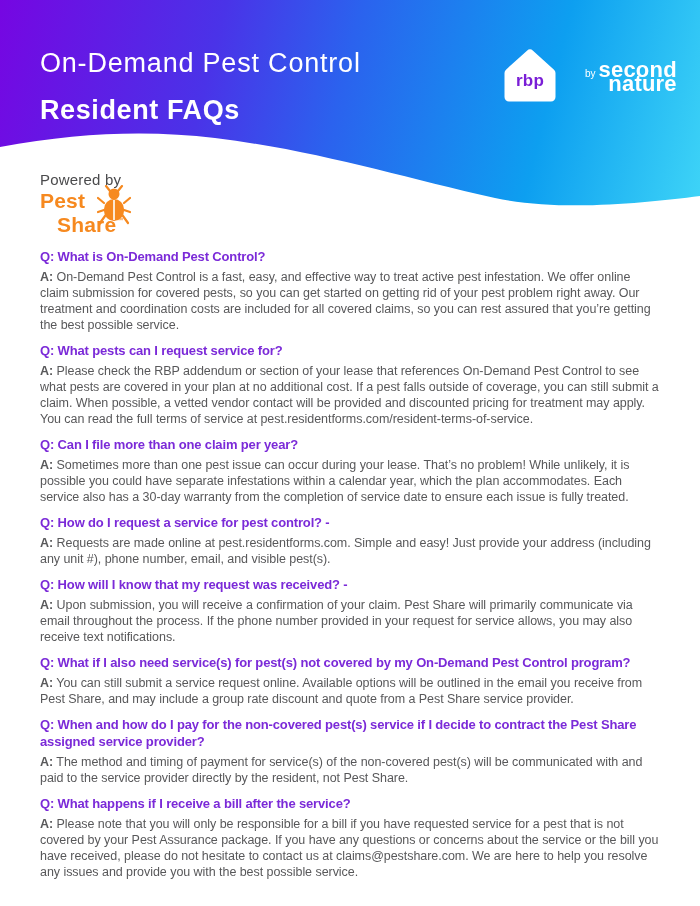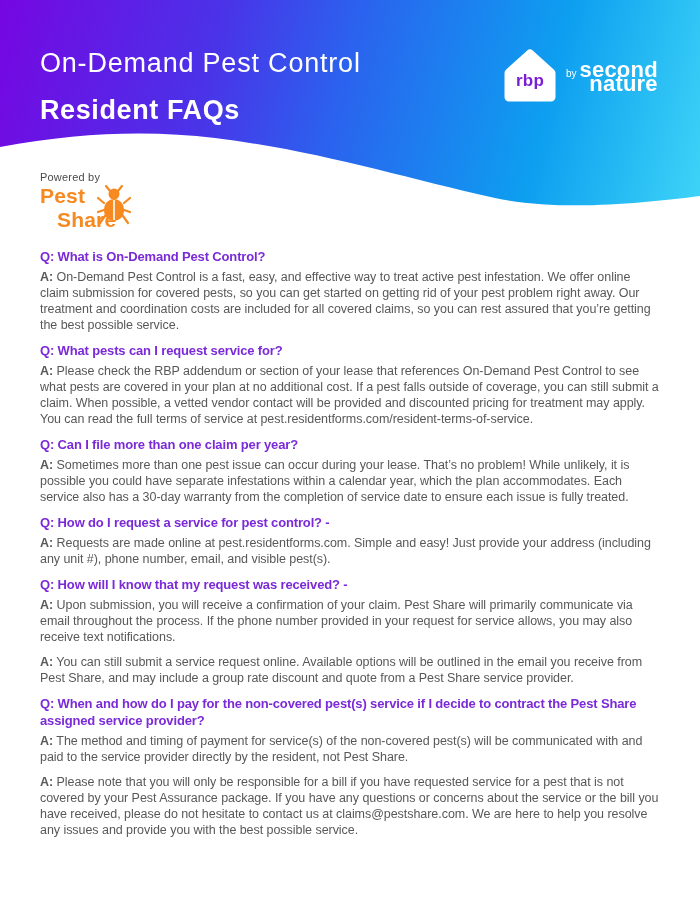--- a/index.html
+++ b/index.html
@@ -15,40 +15,40 @@
   
   .hero {
     position: relative;
     height: 220px;
     background: linear-gradient(104deg, #7606E2 0%, #4A33E8 30%, #2B62EE 48%, #0D9FF0 76%, #3FD5F7 100%);
   }
   .hero-title { position: absolute; left: 40px; top: 48px; color: #ffffff; }
   .hero-title .t1 { font-size: 27px; font-weight: 400; letter-spacing: 0.8px; }
   .hero-title .t2 { font-size: 27px; font-weight: 700; letter-spacing: 0.6px; margin-top: 16px; }
 
-  .rbp-badge { position: absolute; left: 500px; top: 46px; display: flex; align-items: center; gap: 6px; }
+  .rbp-badge { position: absolute; left: 500px; top: 46px; display: flex; align-items: center; gap: 25px; }
   .badge-house { position: relative; width: 60px; height: 62px; }
   .badge-house .diamond {
     position: absolute; left: 11px; top: 12px; width: 38px; height: 38px;
     background: #2BC8CA; border-radius: 8px; transform: rotate(45deg);
   }
   .badge-house svg { position: absolute; left: 0; top: 0; }
   .badge-house .rbp-text {
     position: absolute; left: 0; right: 0; top: 25px; text-align: center;
     color: #7A1ED6; font-size: 17px; font-weight: 700; letter-spacing: 0.2px;
   }
   .sn-text { display: flex; gap: 3px; color: #fff; }
   .sn-by { font-size: 10px; font-weight: 400; margin-top: 5px; }
   .sn-words { display: flex; flex-direction: column; align-items: flex-end; font-weight: 700; font-size: 22px; line-height: 14px; letter-spacing: 0.2px; }
 
   .wave { position: absolute; left: 0; bottom: 0; width: 700px; height: 101px; display: block; }
 
   
   .powered-by { position: absolute; left: 40px; top: 171px; width: 140px; }
-  .pb-label { font-size: 11px; color: #4A4A4C; letter-spacing: 0.2px; margin-bottom: 3px; }
+  .pb-label { font-size: 15px; color: #4A4A4C; letter-spacing: 0.2px; margin-bottom: 3px; }
   .pb-words { color: #F6891F; font-weight: 700; font-size: 21px; line-height: 20px; letter-spacing: 0.2px; }
   .pb-share { padding-left: 17px; }
   .pb-tm { font-size: 7px; vertical-align: 9px; }
   .bug { position: absolute; left: 57px; top: 14px; }
 
   
   .content { padding: 28px 40px 0 40px; }
   .faq { margin-bottom: 9px; }
   .faq h2 {
     margin: 0 0 4px 0;
@@ -141,26 +141,28 @@
       <h2>Q: How do I request a service for pest control? -</h2>
       <p><b>A:</b> <span>Requests are made online at pest.residentforms.com. Simple and easy! Just provide your address (including any unit #), phone number, email, and visible pest(s).</span></p>
     </section>
 
     <section class="faq">
       <h2>Q: How will I know that my request was received? -</h2>
       <p><b>A:</b> <span>Upon submission, you will receive a confirmation of your claim. Pest Share will primarily communicate via email throughout the process. If the phone number provided in your request for service allows, you may also receive text notifications.</span></p>
     </section>
 
     <section class="faq">
+      <h2>Q: What if I also need service(s) for pest(s) not covered by my On-Demand Pest Control program?</h2>
       <p><b>A:</b> <span>You can still submit a service request online. Available options will be outlined in the email you receive from Pest Share, and may include a group rate discount and quote from a Pest Share service provider.</span></p>
     </section>
 
     <section class="faq">
       <h2>Q: When and how do I pay for the non-covered pest(s) service if I decide to contract the Pest Share assigned service provider?</h2>
       <p><b>A:</b> <span>The method and timing of payment for service(s) of the non-covered pest(s) will be communicated with and paid to the service provider directly by the resident, not Pest Share.</span></p>
     </section>
 
     <section class="faq">
+      <h2>Q: What happens if I receive a bill after the service?</h2>
       <p><b>A:</b> <span>Please note that you will only be responsible for a bill if you have requested service for a pest that is not covered by your Pest Assurance package. If you have any questions or concerns about the service or the bill you have received, please do not hesitate to contact us at claims@pestshare.com. We are here to help you resolve any issues and provide you with the best possible service.</span></p>
     </section>
 
   </main>
 </div>
 
 </body></html>

